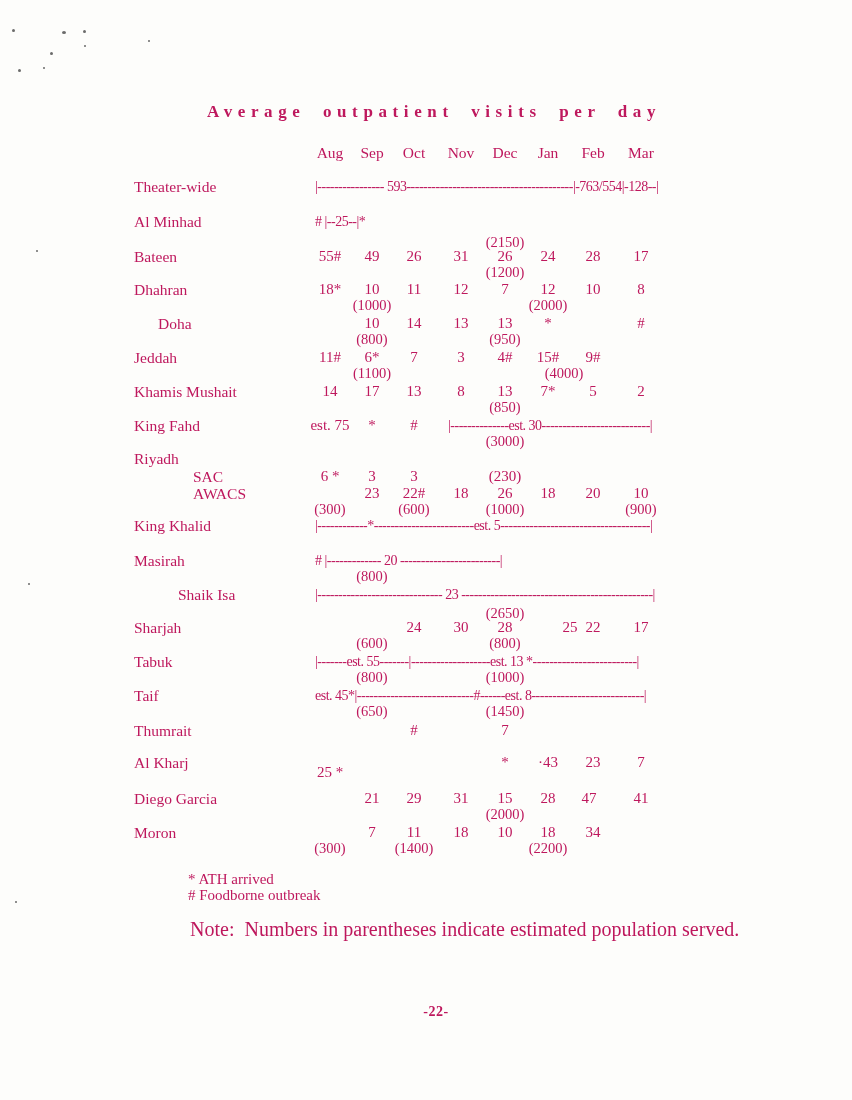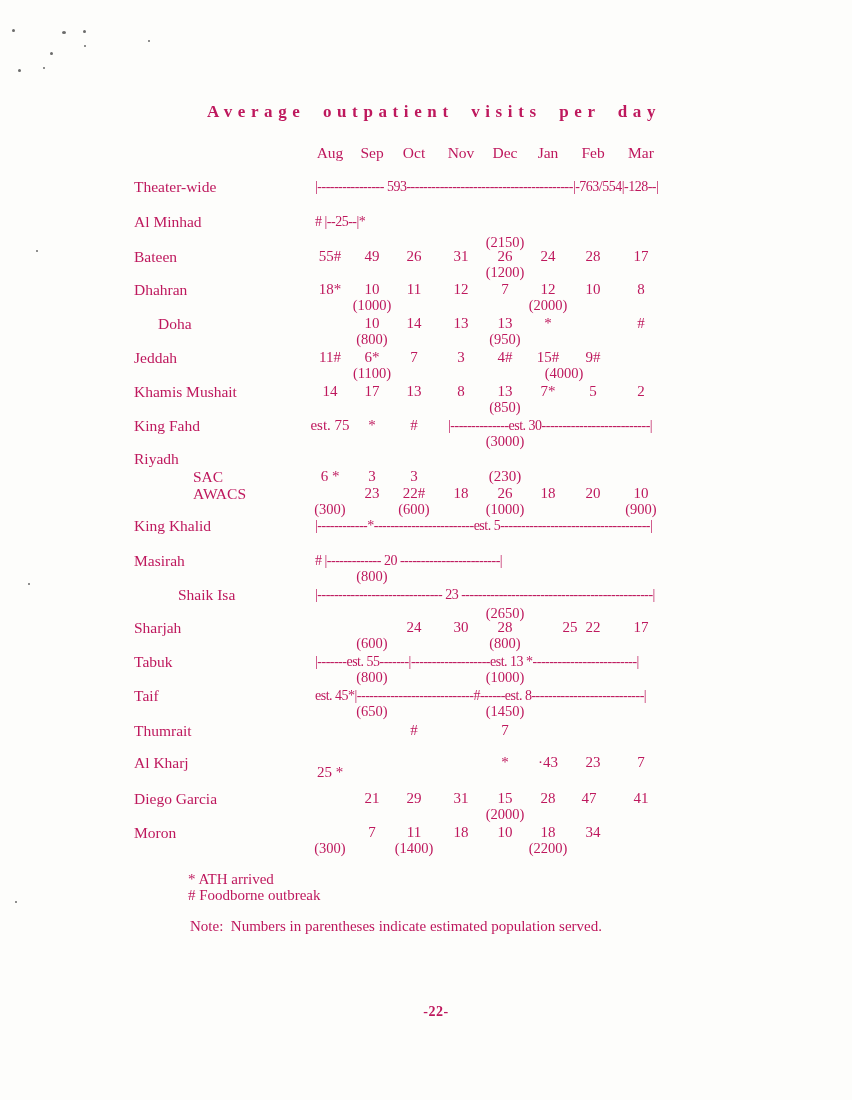--- a/index.html
+++ b/index.html
@@ -32,21 +32,21 @@
   }
   .pop{font-size:14.5px;}
   .span-line{
     position:absolute;font-size:14px;white-space:nowrap;
     letter-spacing:-0.5px;
   }
   .footnote{
     position:absolute;left:188px;font-size:15px;white-space:nowrap;
   }
   .note{
-    position:absolute;left:190px;top:918px;font-size:15px;
+    position:absolute;left:190px;top:918px;font-size:20px;
     white-space:pre;
   }
   .page-number{
     position:absolute;left:436px;top:1004px;
     transform:translateX(-50%);
     font-size:14px;font-weight:bold;letter-spacing:0.5px;
   }
   .speck{
     position:absolute;background:#3a3a3a;border-radius:50%;
     width:3px;height:3px;opacity:0.75;

